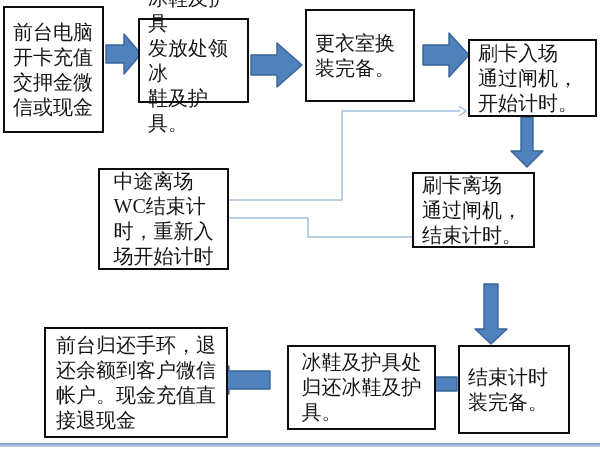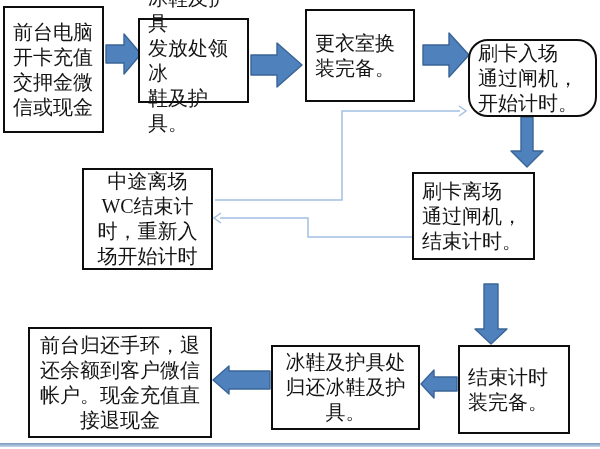--- a/index.html
+++ b/index.html
@@ -12,26 +12,26 @@
   .block{fill:var(--arrow-fill,#4f81bd);stroke:var(--arrow-stroke,#3a6497);stroke-width:1.4;stroke-linejoin:round;}
   .thin{fill:none;stroke:var(--connector,#a3c0e2);stroke-width:1.5;}
   .node{
     position:absolute;box-sizing:border-box;
     background:var(--box-bg,#ffffff);
     border:2.5px solid var(--box-border,#0d0d0d);
     display:flex;align-items:center;
     font-size:20px;line-height:25px;white-space:pre-line;
   }
   .left{justify-content:flex-start;text-align:left;padding-left:8px;padding-right:2px;}
-  .center{justify-content:center;text-align:center;}
+  .center{justify-content:center;text-align:left;margin-left:16px;}
   .n1{left:3px;  top:6px;  width:101px;height:127px;}
   .n2{left:138px;top:18px; width:111px;height:85px;}
   .n3{left:305px;top:9px;  width:110px;height:93px;padding-left:8px;}
-  .n4{left:468px;top:39px; width:129px;height:78px;border-radius:20px;}
-  .n5{left:412px;top:172px;width:123px;height:88px;}
+  .n4{left:468px;top:39px; width:129px;height:78px;}
+  .n5{left:412px;top:172px;width:123px;height:76px;}
   .n6{left:82px; top:168px;width:131px;height:102px;}
   .n7{left:458px;top:345px;width:112px;height:89px;}
   .n8{left:271px;top:345px;width:149px;height:85px;}
   .n9{left:28px; top:327px;width:184px;height:111px;}
   .footer-line{
     position:absolute;left:0;top:443px;width:600px;height:4px;
     background:linear-gradient(var(--footer-top,#7598ba),var(--footer-bottom,#c6d7e8));
   }
 </style>
 </head>

